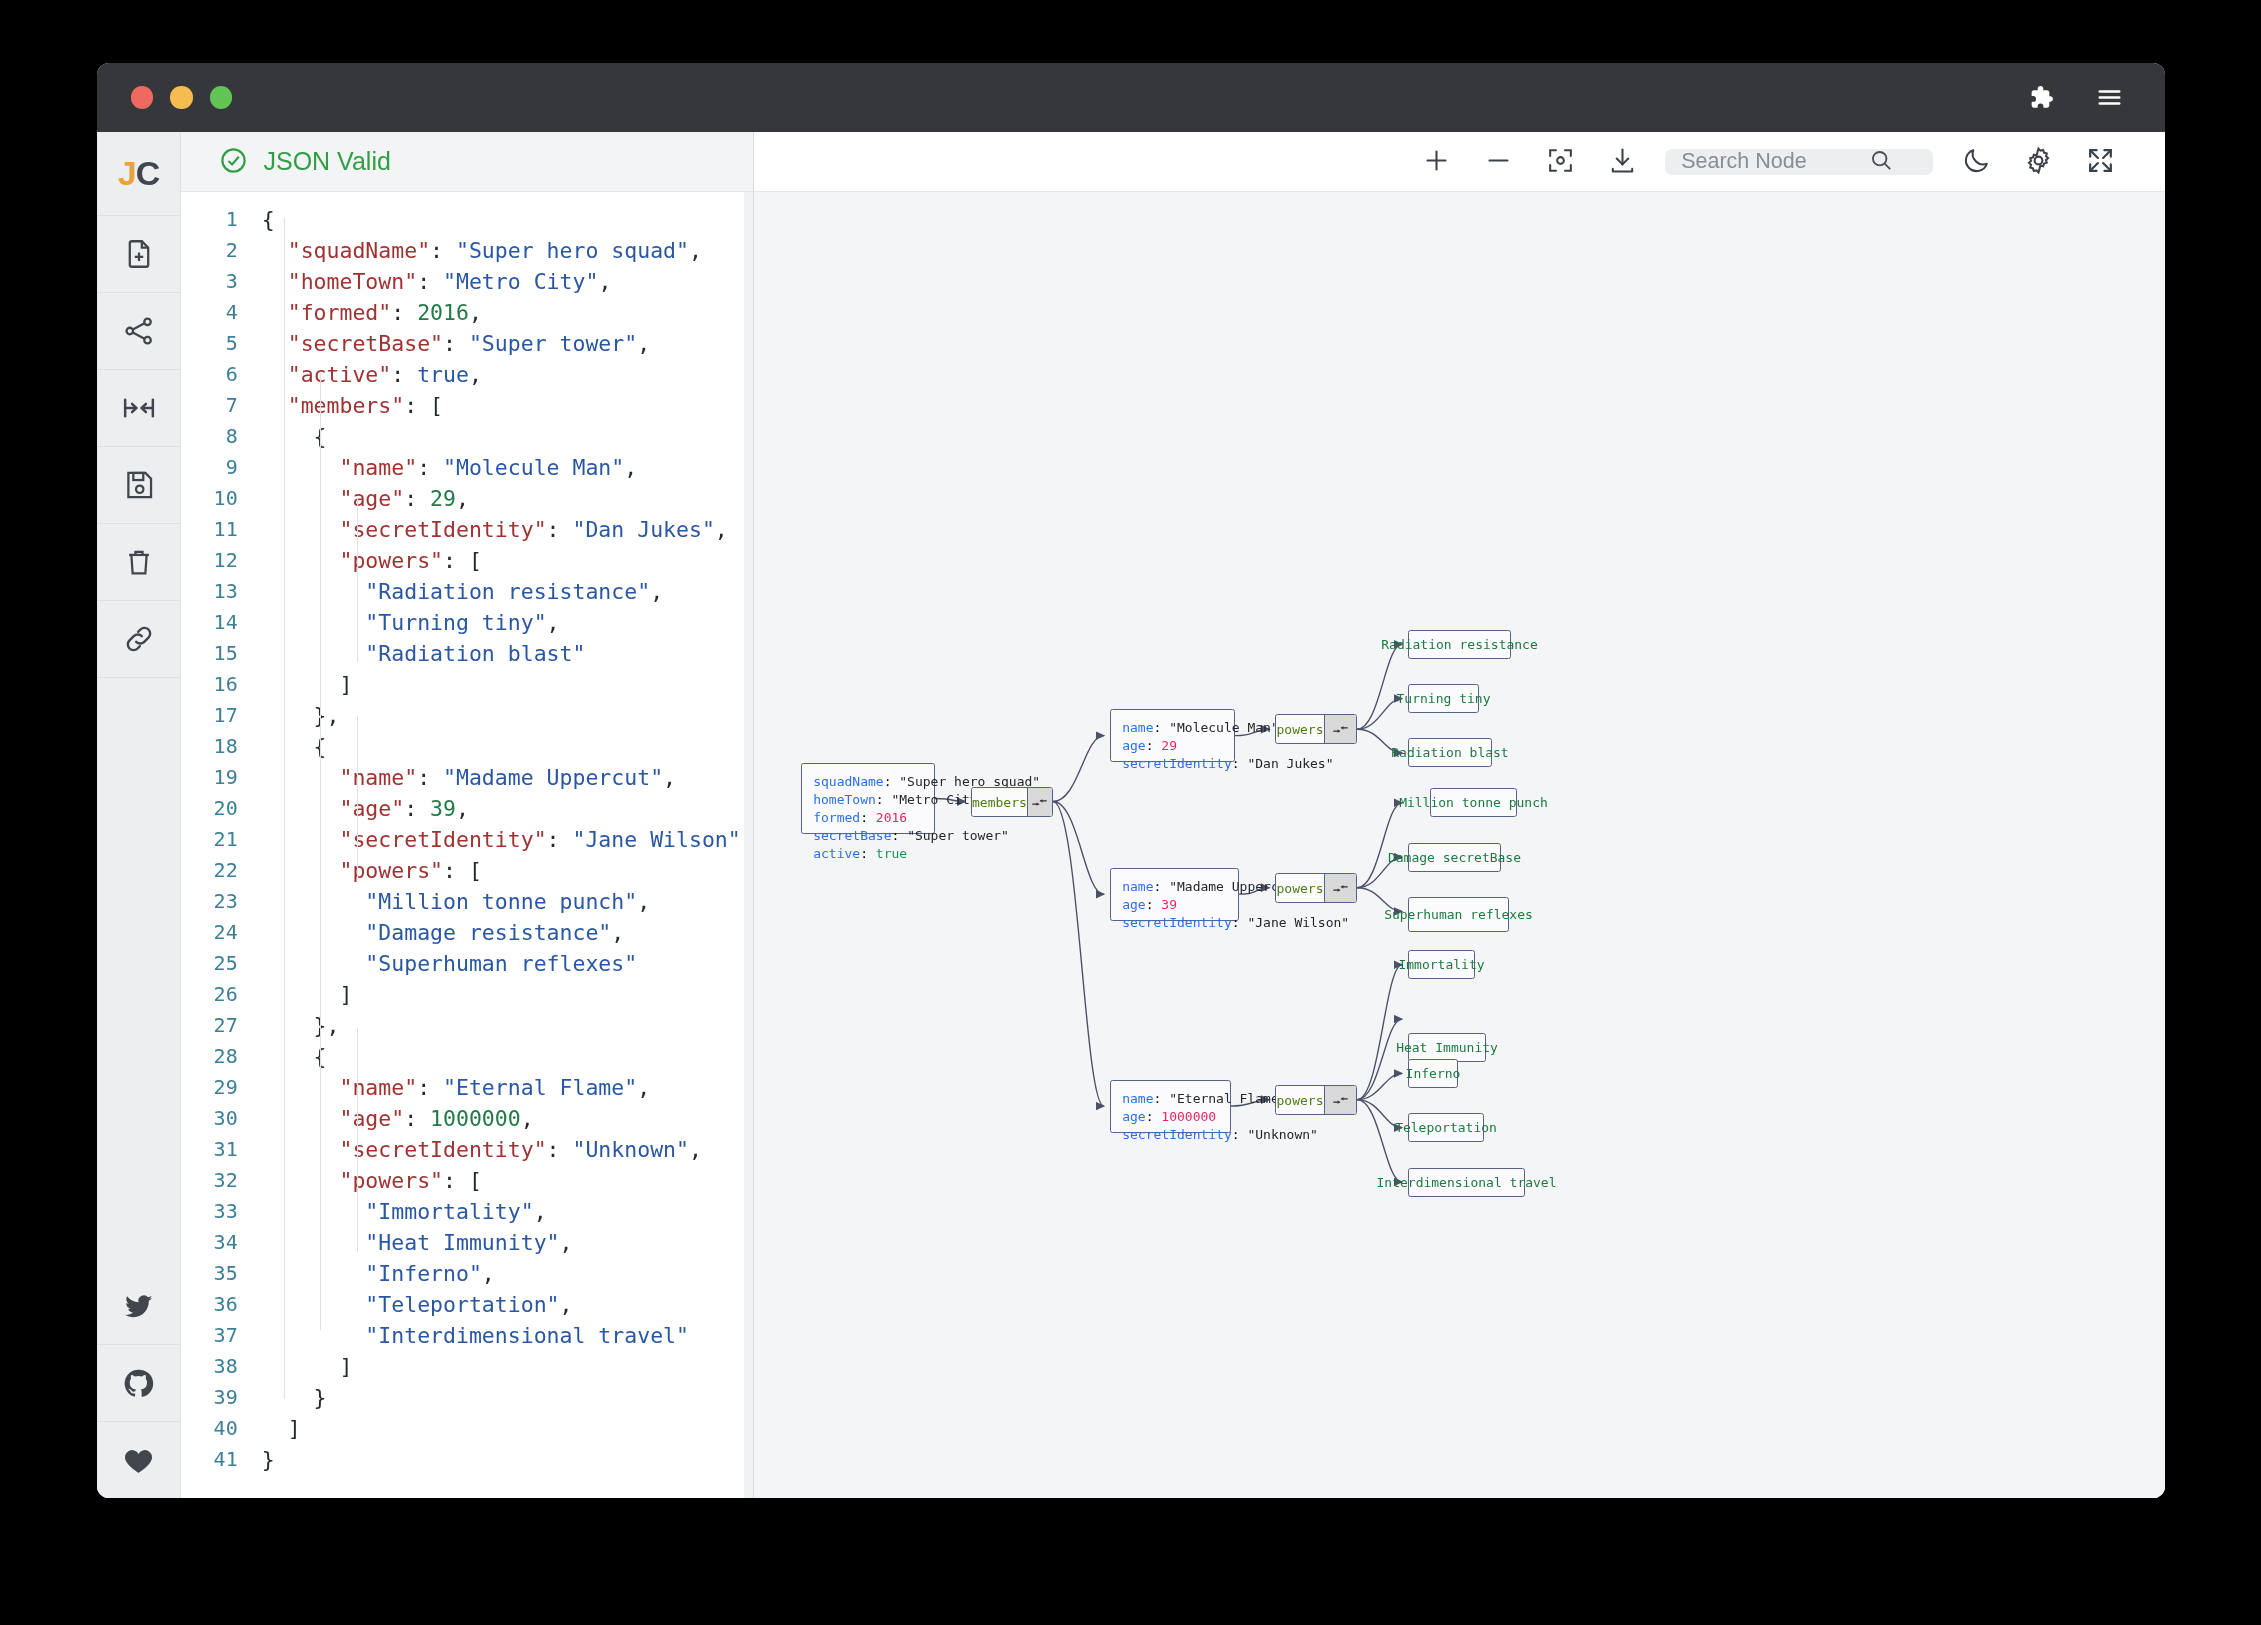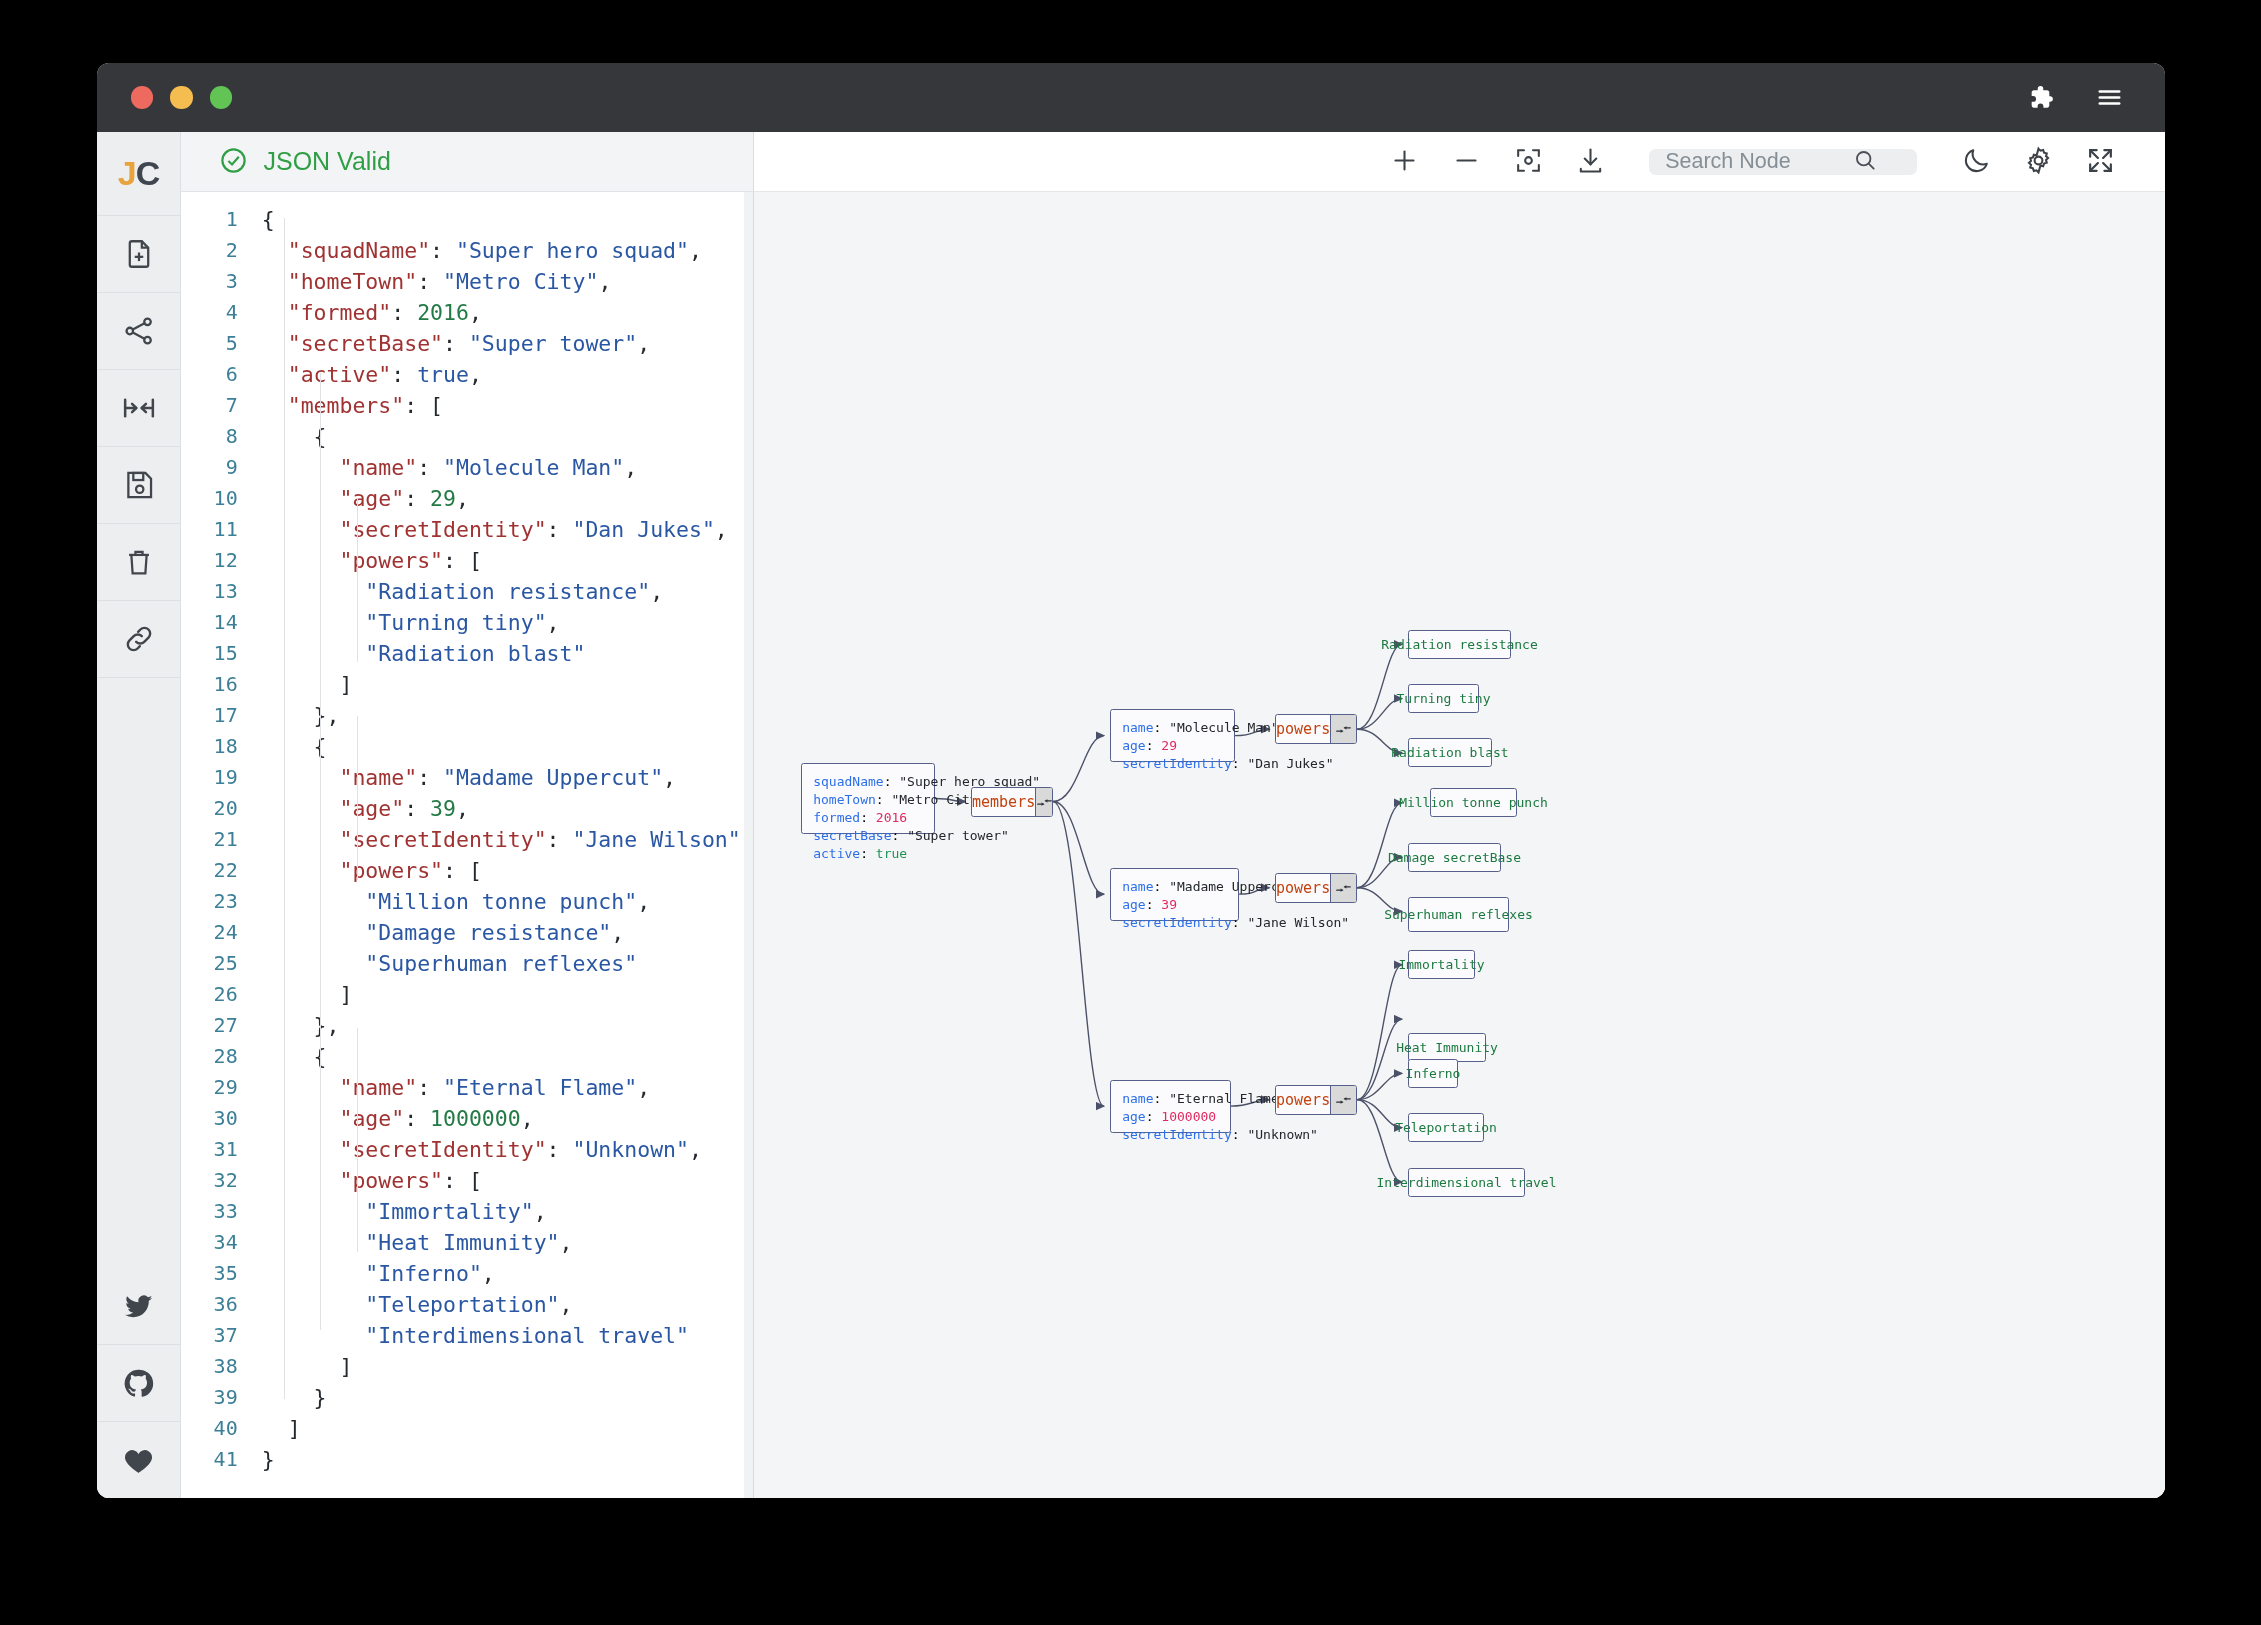--- a/index.html
+++ b/index.html
@@ -53,38 +53,38 @@
   .indent-guides{position:absolute;left:0;top:0;width:100%;height:100%;pointer-events:none;}
   .ig{position:absolute;width:0.9px;background:#dfe1e4;}
   .vsplit{position:absolute;top:0;bottom:0;width:8.6px;background:#f1f2f4;right:0;}
 
   
   .graph{flex:1;display:flex;flex-direction:column;background:#f7f7f8;}
   .toolbar{height:59px;background:#fff;border-bottom:0.9px solid #e4e6ea;display:flex;align-items:center;
            justify-content:flex-end;gap:0;padding-right:34px;}
   .tb-btn{width:62px;height:59px;display:flex;align-items:center;justify-content:center;}
   .search-box{display:flex;align-items:center;background:#eceef0;border-radius:6.9px;height:26px;width:240px;
-              padding:0 13.8px;margin:0 28px;gap:1px;}
+              padding:0 13.8px;margin:0 12px;gap:1px;}
   .search-box input{border:0;outline:0;background:transparent;font-family:"Liberation Sans",sans-serif;
                     font-size:21.5px;color:#4b5057;width:184px;}
   .search-box input::placeholder{color:#868e96;}
   .canvas{flex:1;position:relative;background:#f4f5f7;overflow:hidden;}
   .canvas svg.edges{position:absolute;left:0;top:0;}
 
   .node{position:absolute;box-sizing:border-box;border:1.3px solid #56608a;border-radius:2.6px;
         background:#fbfbfd;font-family:"DejaVu Sans Mono",monospace;}
   .node.obj{padding:8.6px 11.2px;}
   .node.obj .row{font-size:13px;line-height:18px;white-space:pre;}
   .nk{color:#2d6fe8;}
   .nstr{color:#23262b;}
   .nnum{color:#e0295e;}
   .nbool{color:#1f9254;}
   .node.parent{display:flex;align-items:stretch;padding:0;overflow:hidden;}
-  .node.parent .plabel{flex:1;display:flex;align-items:center;justify-content:center;color:#c2410c;
-                       font-size:15px;}
+  .node.parent .plabel{flex:1;display:flex;align-items:center;justify-content:center;color:#4d7c0f;
+                       font-size:13px;}
   .node.parent .pbtn{width:31px;background:#d9d9d9;border-left:1.3px solid #56608a;display:flex;
                      align-items:center;justify-content:center;}
   .node.leaf{display:flex;align-items:center;justify-content:center;color:#1c7a40;font-size:13px;
              white-space:nowrap;padding:0 12px;}
 </style>
 </head>
 <body>
 
 <div id="app">
 

